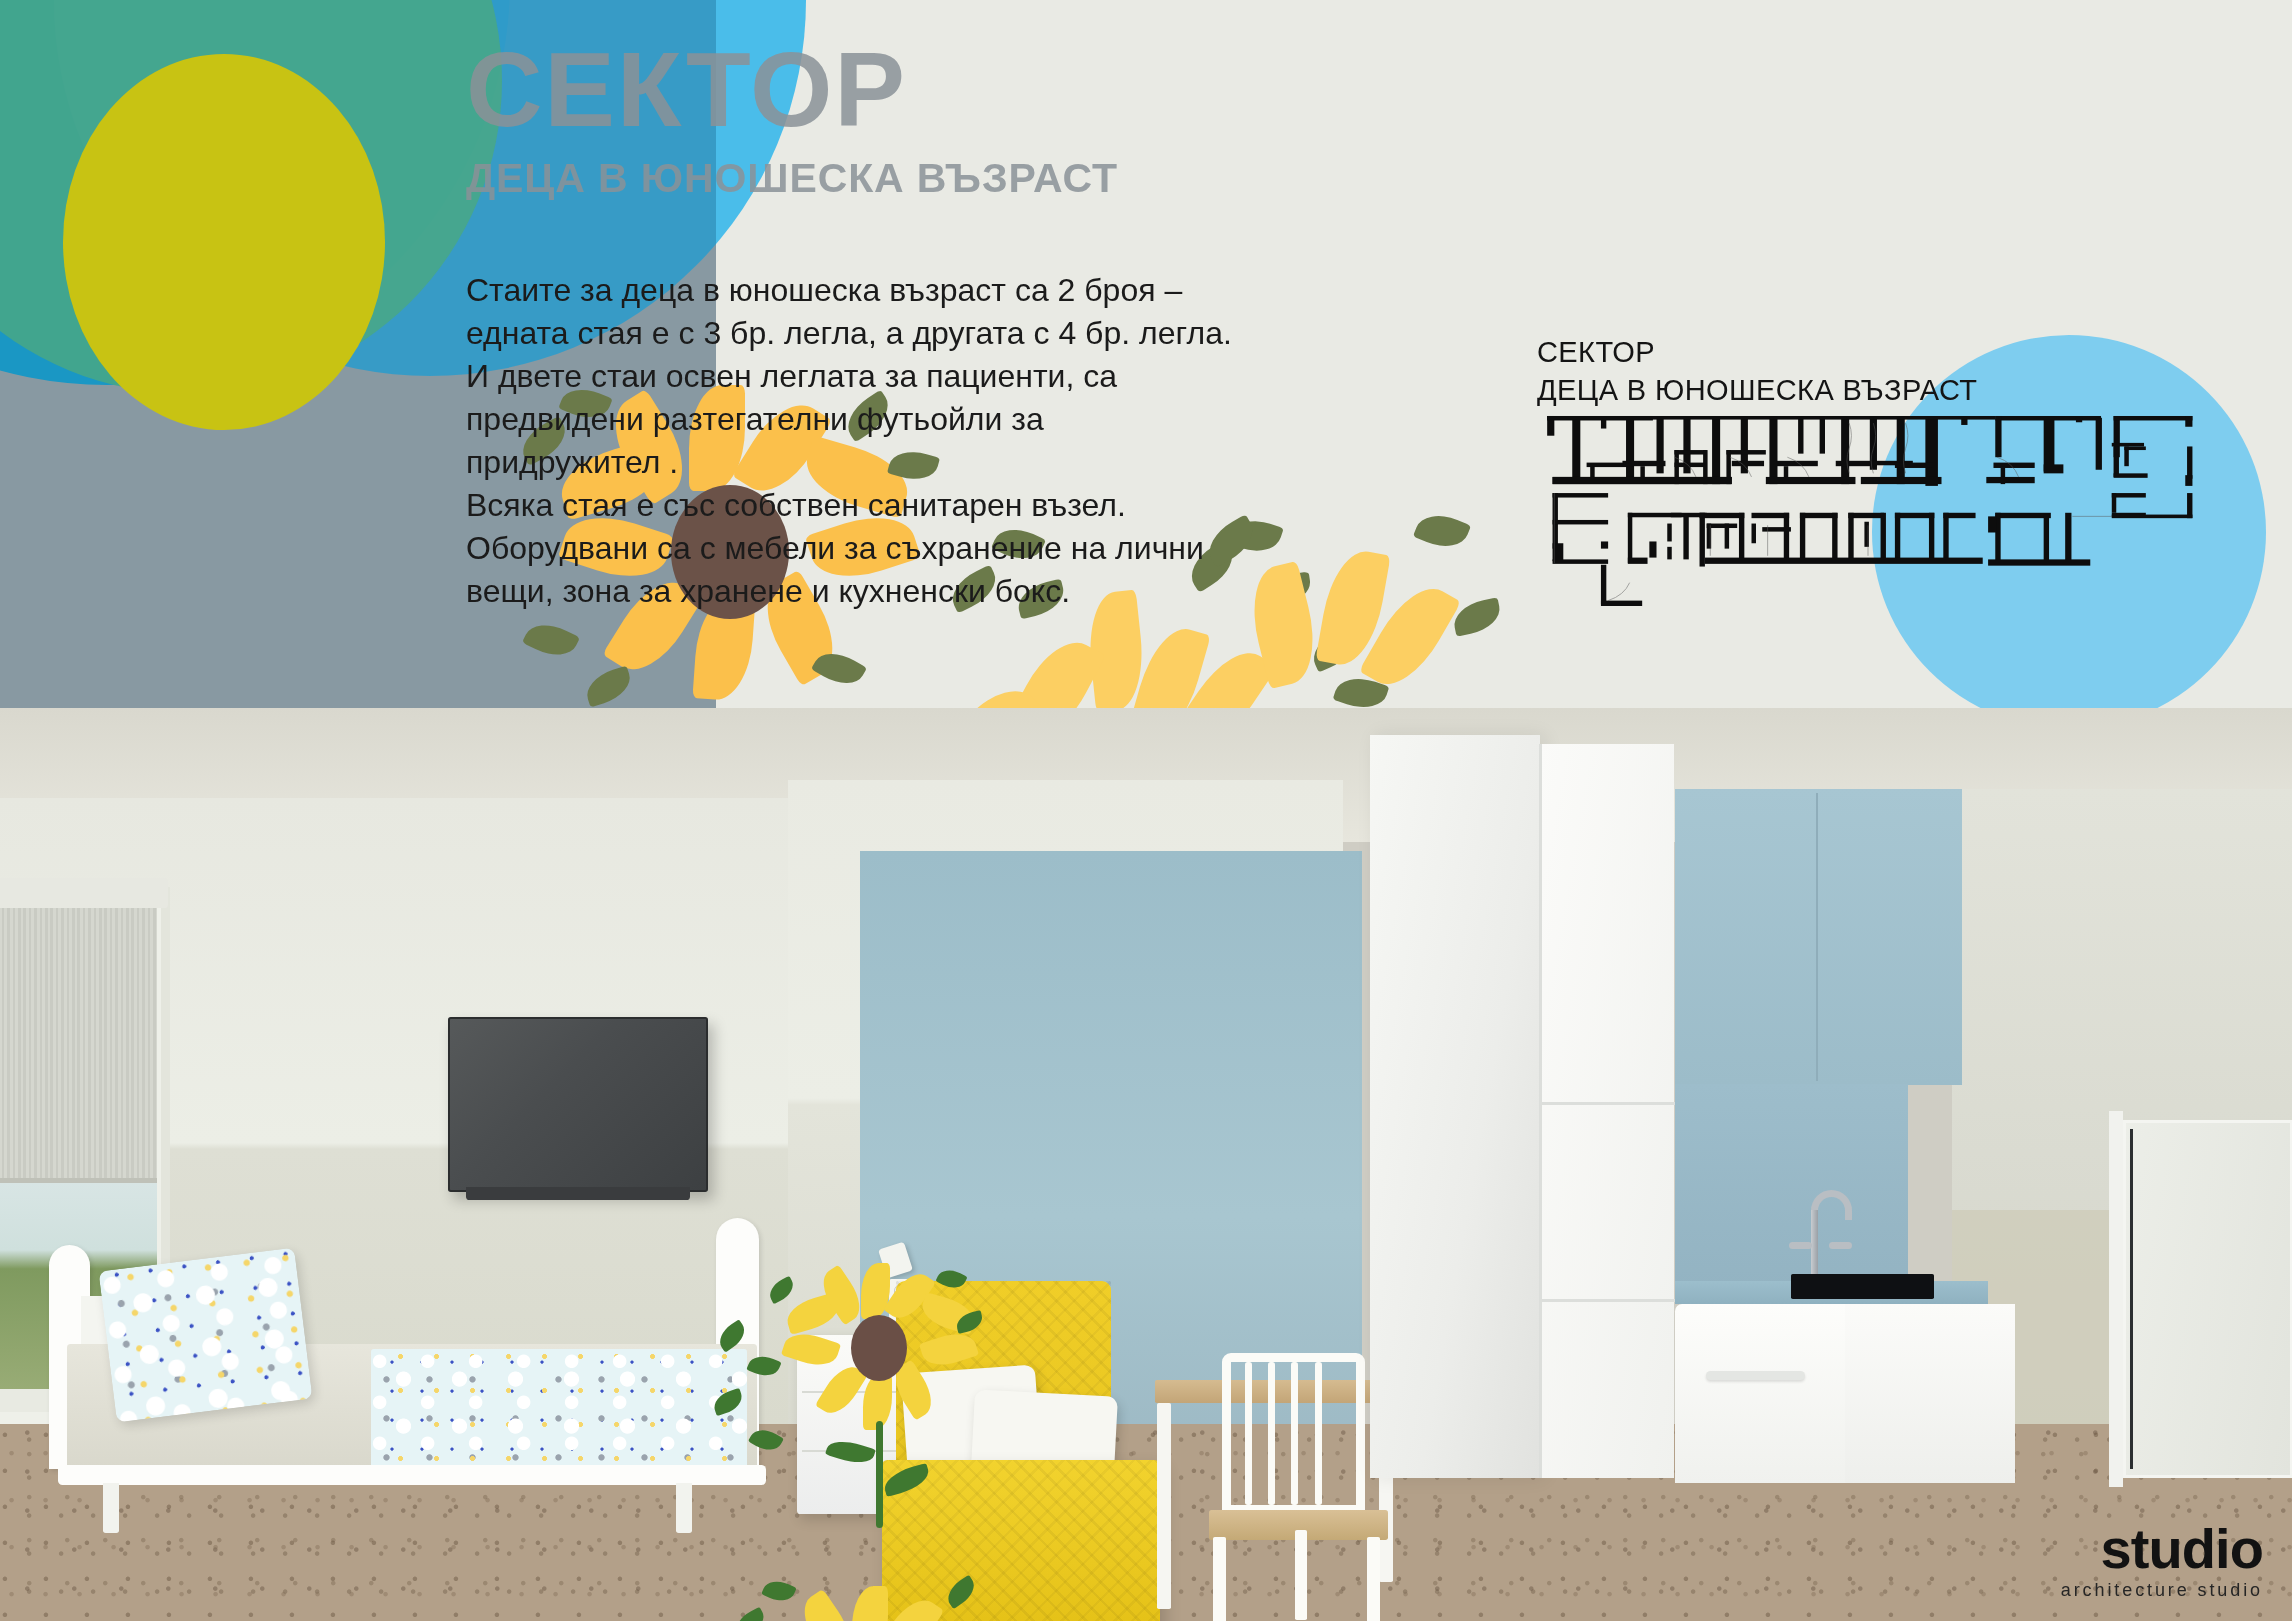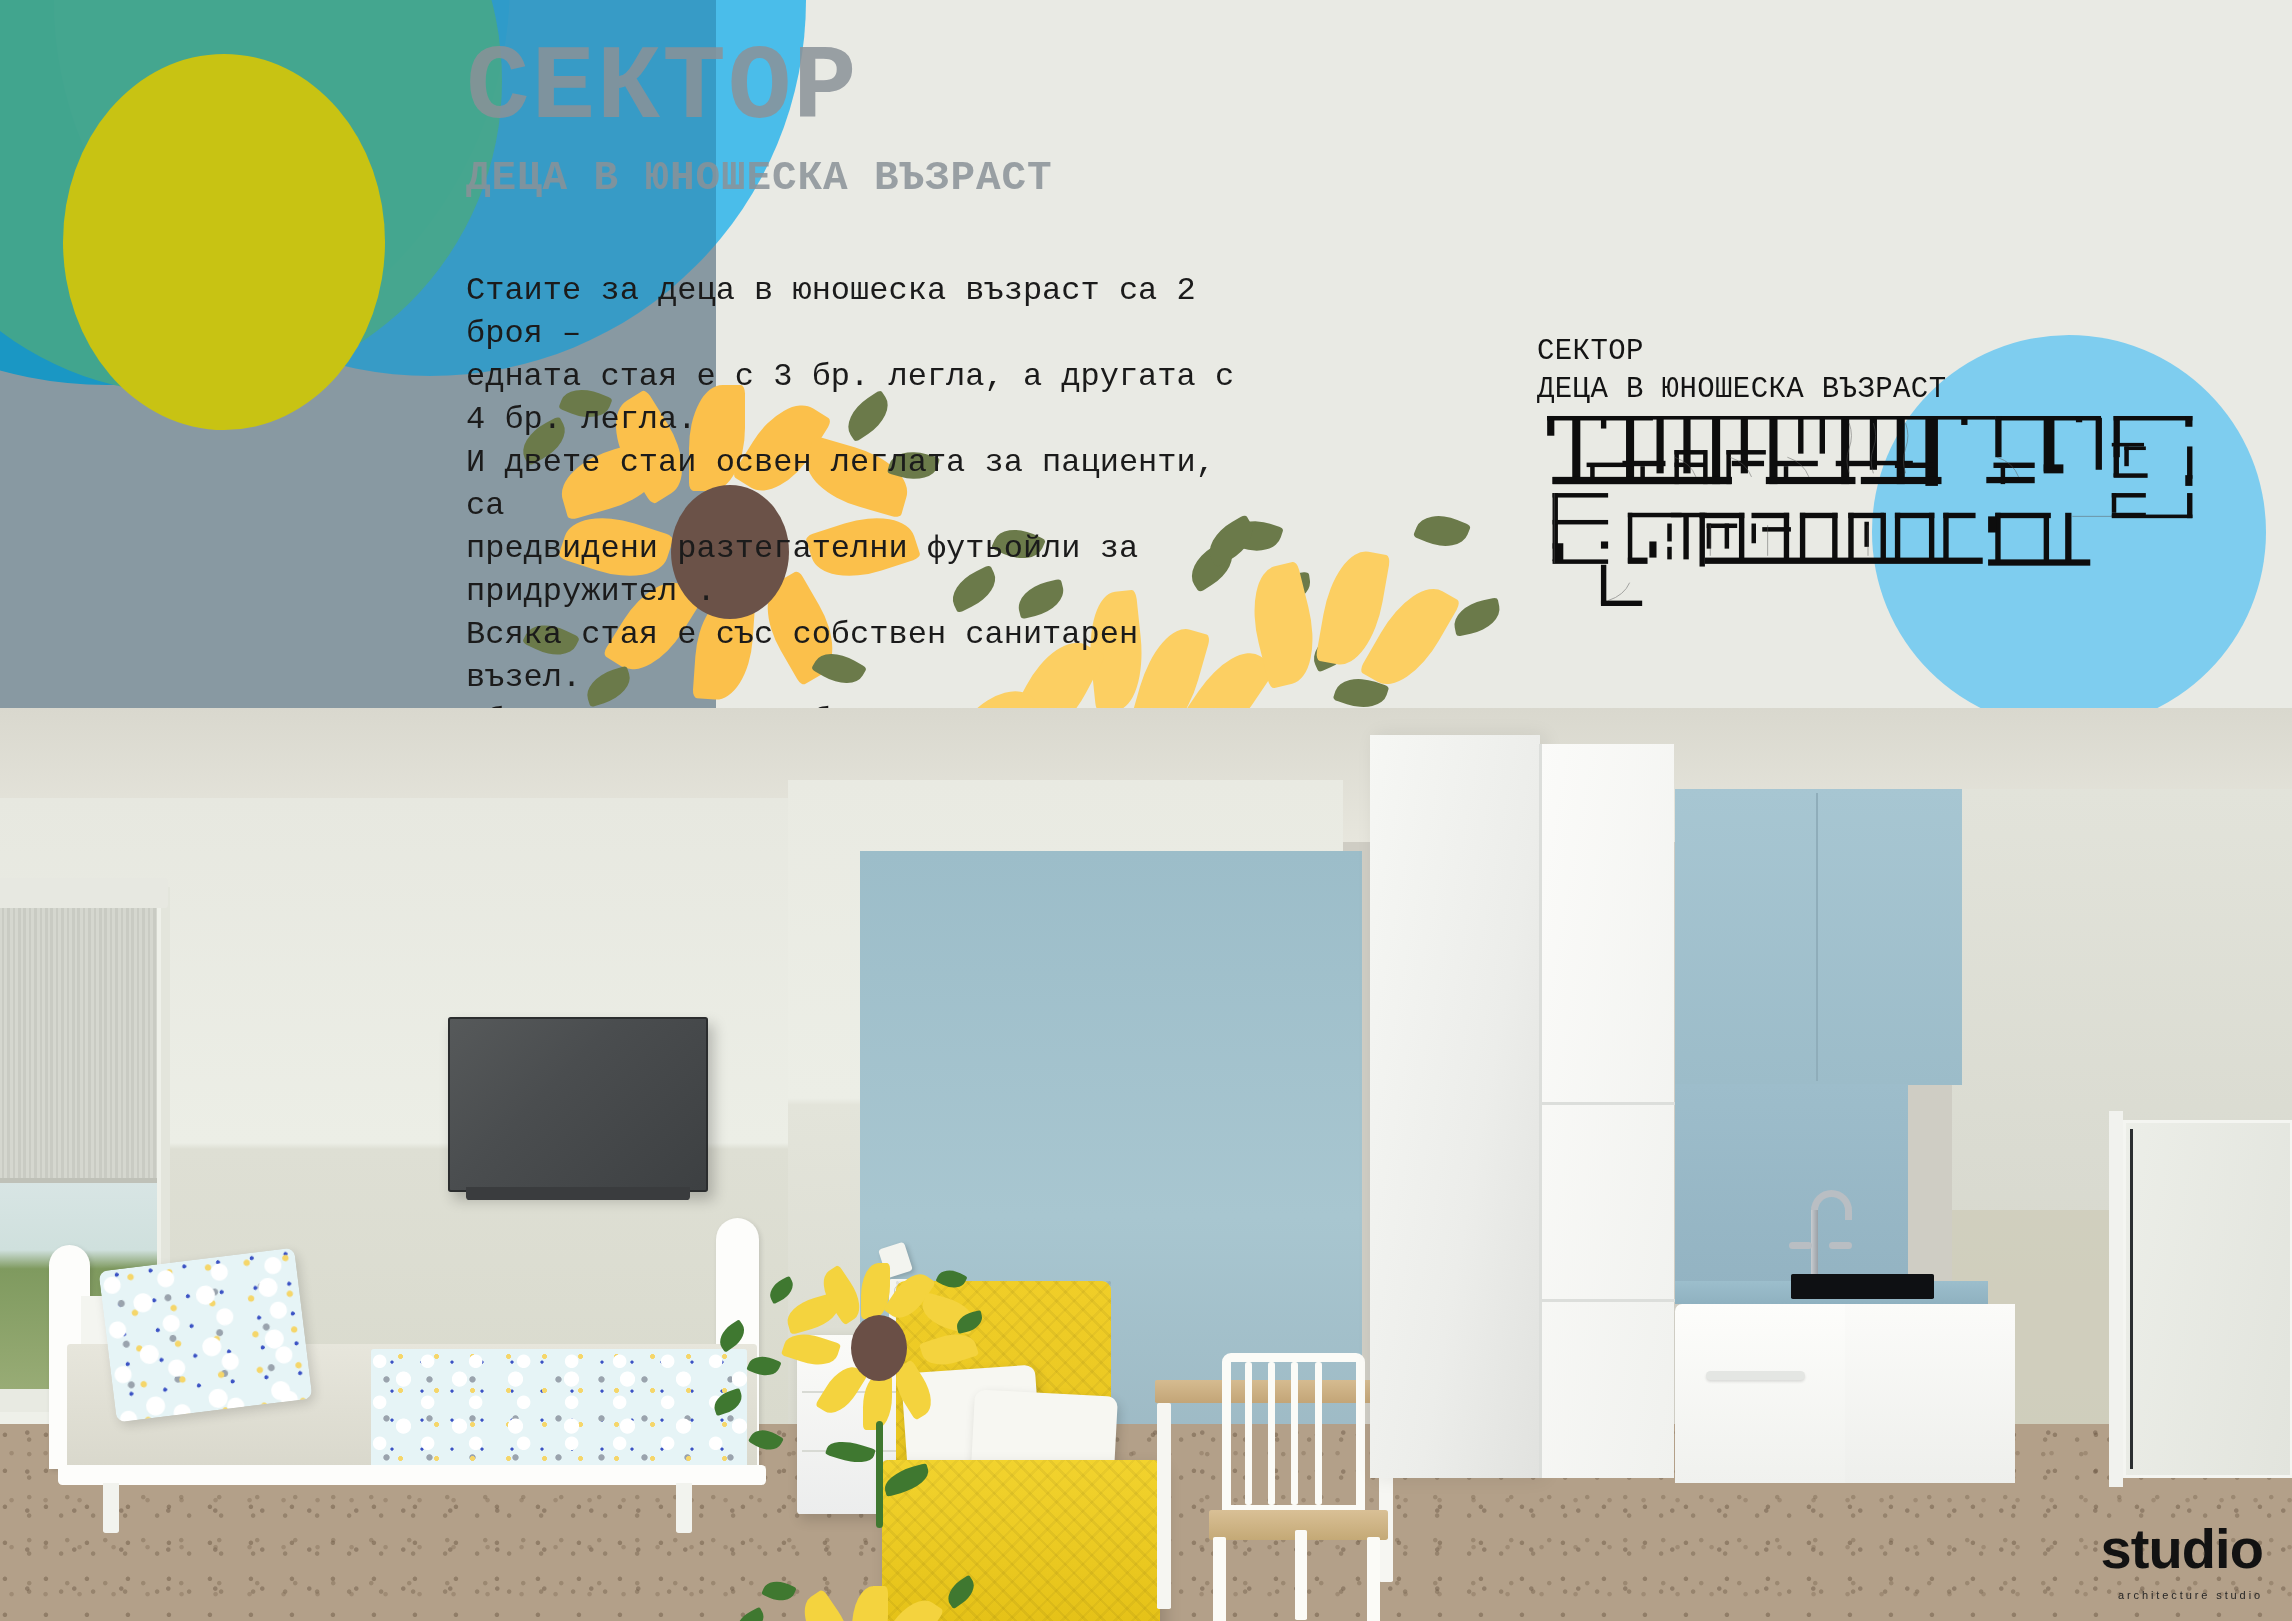--- a/index.html
+++ b/index.html
@@ -9,21 +9,21 @@
     font-family:"Liberation Sans", sans-serif;
     overflow:hidden; position:relative;
   }
 
   
   #board { position:absolute; inset:0; background:#e9eae4; }
 
   
   #header {
     position:absolute; left:0; top:0; width:2293px; height:708px;
-    background:#e9eae4; overflow:hidden;font-family:Liberation Mono, monospace;
+    background:#e9eae4; overflow:hidden;
   }
   .hdr-grey-block {
     position:absolute; left:0; top:0; width:716px; height:708px;
     background:#a8b6bd;
   }
   .hdr-circle { position:absolute; border-radius:50%; }
   
   .c-cyan-a { left:-296px; top:-421px; width:806px; height:806px; background:#1fb3e5; }
   
   .c-cyan-b { left:54px; top:-376px; width:752px; height:752px; background:#3cb9ea; opacity:.92; }
@@ -236,21 +236,21 @@
 
   
   .door { position:absolute; left:2123px; top:412px; width:170px; height:358px;
     background:linear-gradient(100deg,#eceee8,#e2e4dd); border:3.6px solid #f4f5f1; }
   .door-jamb { position:absolute; left:2109px; top:403px; width:14.3px; height:376px; background:#f1f2ee; }
   .door-gap { position:absolute; left:2130px; top:421px; width:2.7px; height:340px; background:#2c2f31; }
 
   
   #logo { position:absolute; right:30px; bottom:19.7px; z-index:9; text-align:right; }
   #logo-word { font-size:56px; font-weight:700; letter-spacing:-0.9px; color:#121212; line-height:.9; }
-  #logo-sub { font-size:11px; letter-spacing:2.9px; color:#262626; margin-top:15px; }
+  #logo-sub { font-size:18px; letter-spacing:2.9px; color:#262626; margin-top:6px; }
 </style>
 </head>
 <body>
 
 <div id="board">
 
   <section id="header">
 
     <div class="hdr-grey-block"></div>
     <div class="hdr-circle c-cyan-a"></div>

